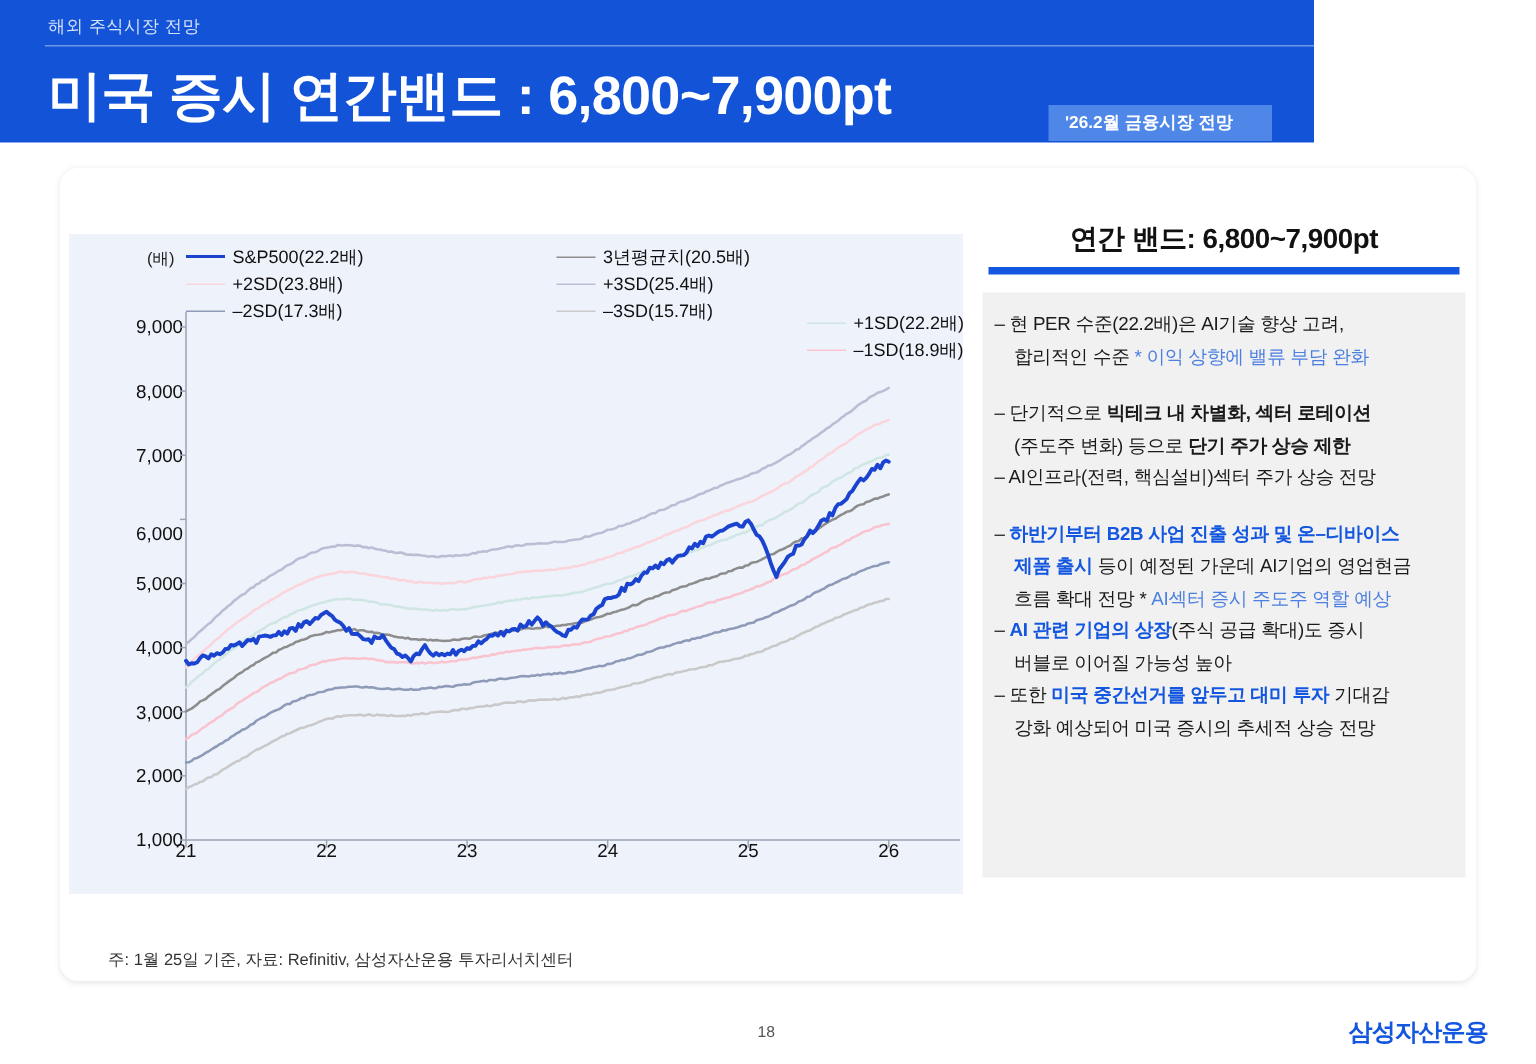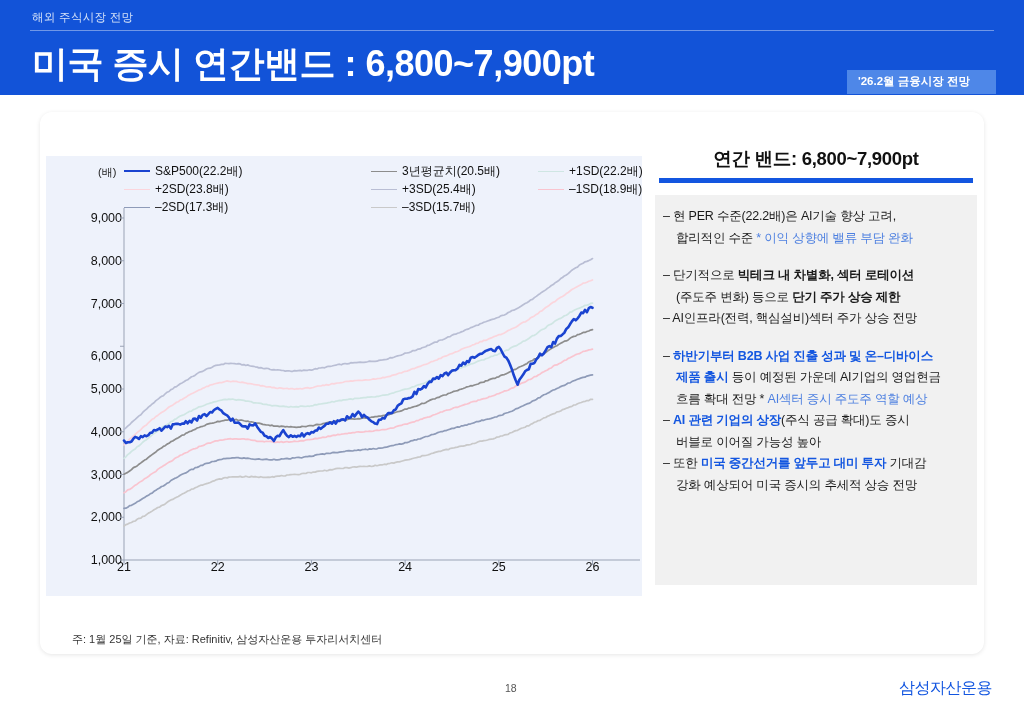--- a/index.html
+++ b/index.html
@@ -6,21 +6,21 @@
   body{
     width:1024px;height:709px;
     background:#ffffff;
     font-family:"Liberation Sans","DejaVu Sans",sans-serif;
     overflow:hidden;
     position:relative;
   }
 
   
   .header{
-    position:absolute;left:0;top:0;width:1024px;height:95px;
+    position:absolute;left:0;top:0;width:876px;height:95px;
     background:#1253d8;
   }
   .breadcrumb{
     position:absolute;left:32px;top:10px;
     font-size:11.5px;color:#d5e2f8;letter-spacing:.3px;
     white-space:nowrap;
   }
   .bc-rule{
     position:absolute;left:30px;top:30px;width:964px;height:1px;
     background:rgba(255,255,255,.40);
@@ -65,21 +65,21 @@
   }
 
   
   .legend{
     position:absolute;left:78px;top:6px;
     width:510px;
   }
   .lg-col{position:absolute;top:0;}
   .lg-c1{left:0px;}
   .lg-c2{left:247px;}
-  .lg-c3{left:414px;}
+  .lg-c3{left:414px;margin-top:44px;}
   .lg-item{
     height:18px;display:flex;align-items:center;
     white-space:nowrap;
   }
   .lg-swatch{
     display:inline-block;width:26px;height:0;
     border-top-style:solid;margin-right:5px;flex:0 0 auto;
   }
   .lg-label{font-size:12px;color:#111;}
 
@@ -130,21 +130,21 @@
   .accent{color:#1356e0;}
   .accent-l{color:#4c7fe0;}
 
   
   .page-num{
     position:absolute;left:505px;top:682px;
     font-size:10.5px;color:#555;
   }
   .logo{
     position:absolute;right:32px;top:678px;
-    font-size:16px;font-weight:normal;color:#1356e0;
+    font-size:16px;font-weight:bold;color:#1356e0;
     letter-spacing:-0.5px;
   }
 </style>
 </head>
 <body>
 
 <div class="header">
   <div class="breadcrumb">해외 주식시장 전망</div>
   <div class="bc-rule"></div>
   <div class="title">미국 증시 연간밴드 : 6,800~7,900pt</div>

